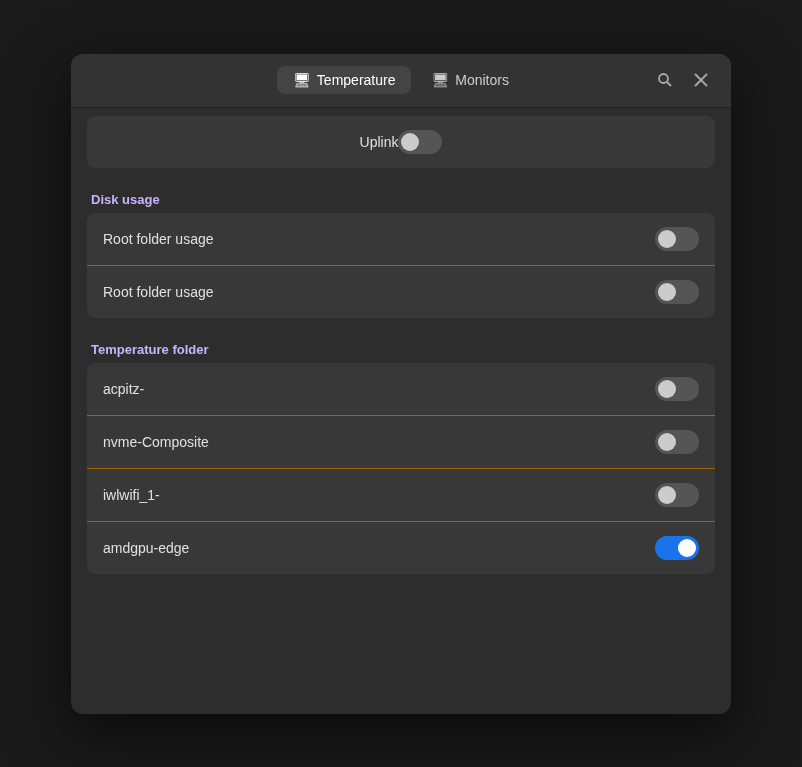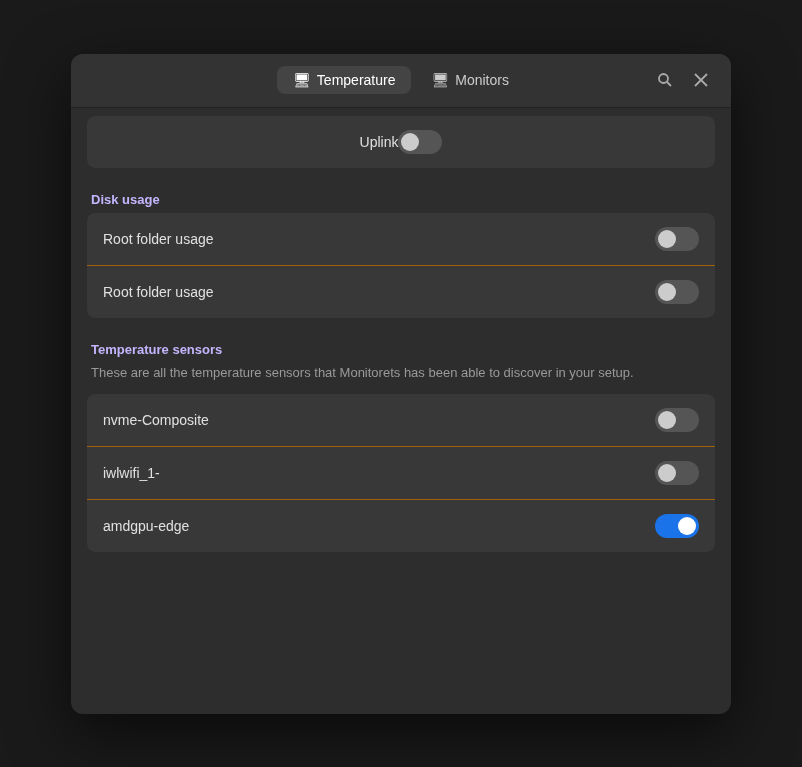--- a/index.html
+++ b/index.html
@@ -266,23 +266,30 @@
       <div class="toggle-row">
         <span class="row-label">Root folder usage</span>
         <div class="toggle">
           <div class="toggle-track">
             <div class="toggle-thumb"></div>
           </div>
         </div>
       </div>
     </div>
 
-    <div class="section-title">Temperature sensors</div>
-    <div class="section-desc">These are all the temperature sensors that Monitorets has been able to discover in your setup.</div>
+    <div class="section-title">Temperature folder</div>
     <div class="toggle-group">
+      <div class="toggle-row">
+        <span class="row-label">acpitz-</span>
+        <div class="toggle">
+          <div class="toggle-track">
+            <div class="toggle-thumb"></div>
+          </div>
+        </div>
+      </div>
       <div class="toggle-row">
         <span class="row-label">nvme-Composite</span>
         <div class="toggle">
           <div class="toggle-track">
             <div class="toggle-thumb"></div>
           </div>
         </div>
       </div>
       <div class="toggle-row">
         <span class="row-label">iwlwifi_1-</span>

